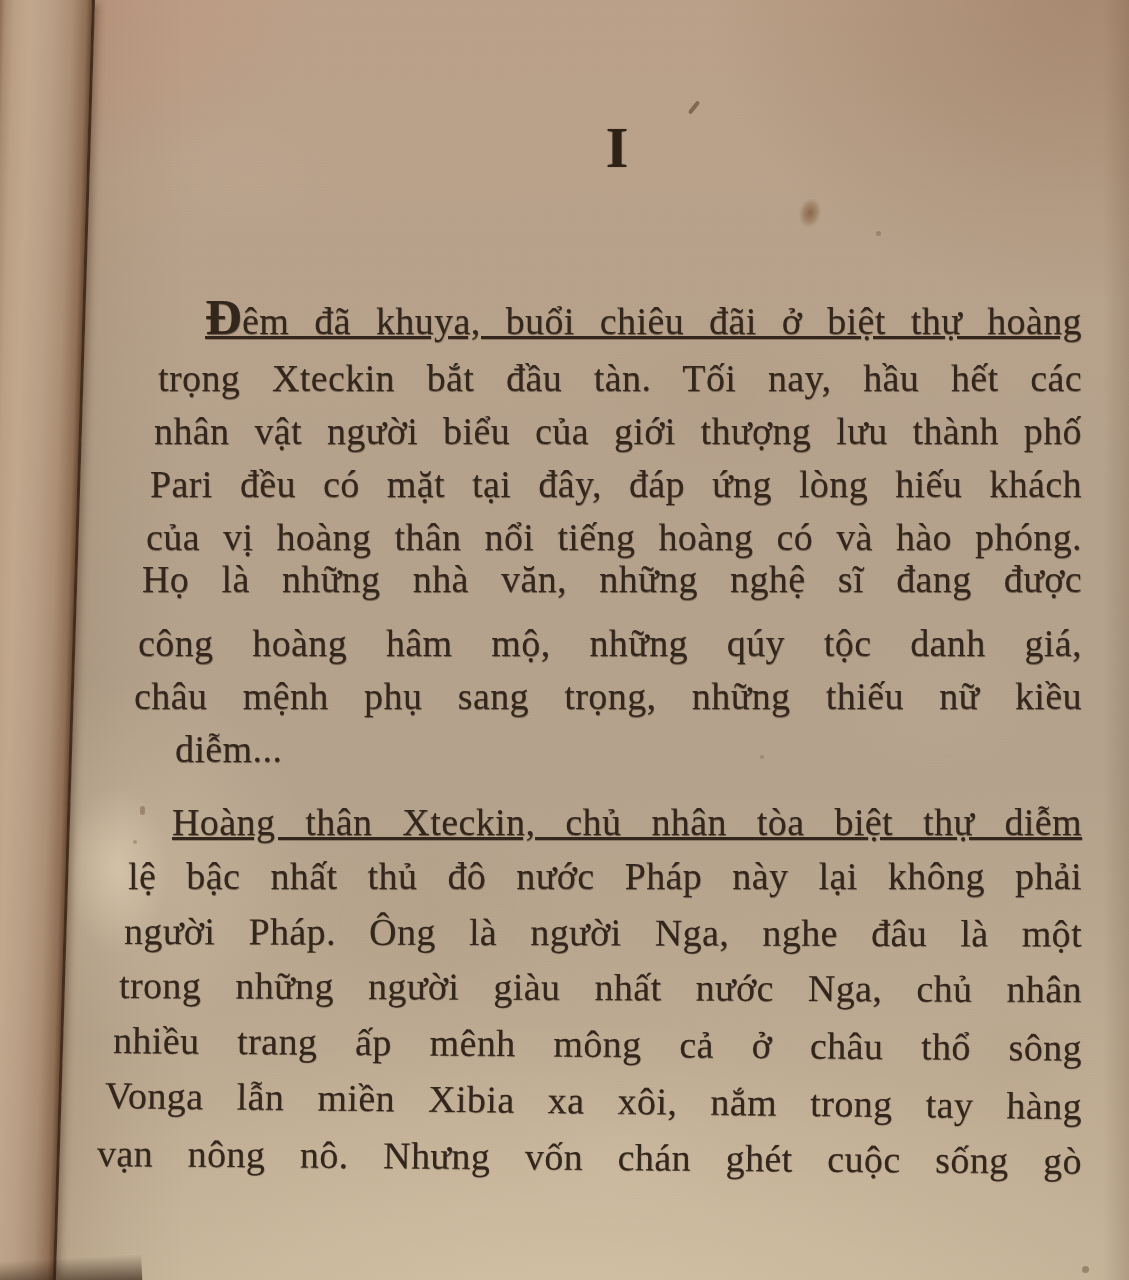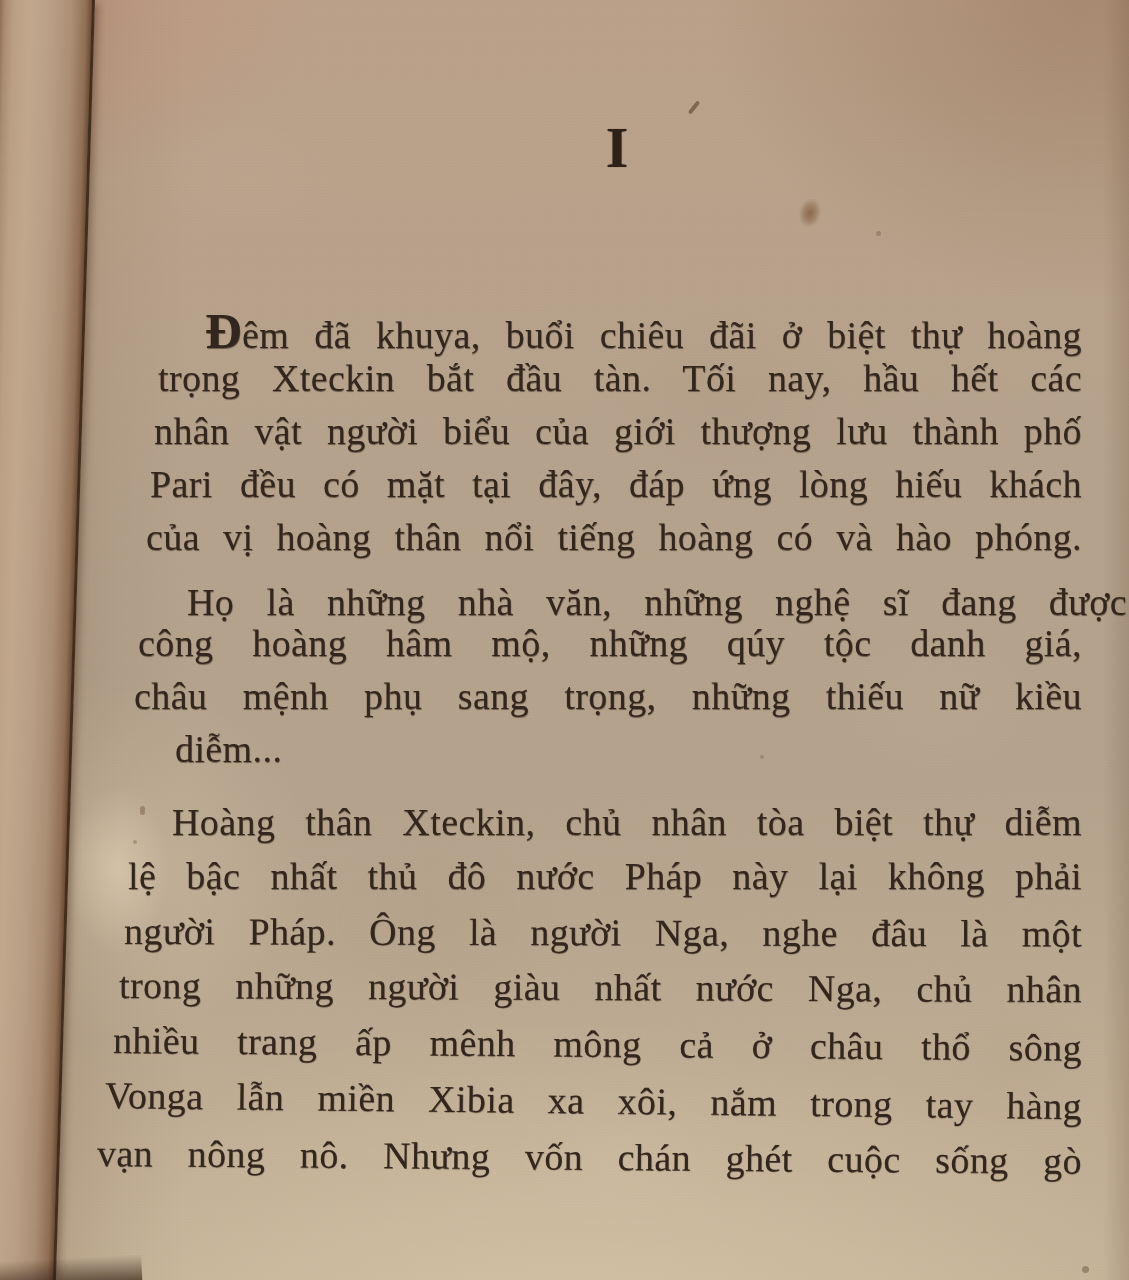--- a/index.html
+++ b/index.html
@@ -104,33 +104,33 @@
 
   <div class="stain"></div>
   <div class="speck s1"></div>
   <div class="speck s2"></div>
   <div class="speck s3"></div>
   <div class="speck s4"></div>
   <div class="speck s5"></div>
   <div class="speck s6"></div>
 
   <div>
-    <div class="line" style="left:205px;top:312px;width:877px;"><span class="dropcap">Đ</span><span>êm đã khuya, buổi chiêu đãi ở biệt thự hoàng</span></div>
+    <div class="line" style="left:205px;top:298px;width:877px;text-decoration:underline;"><span class="dropcap">Đ</span><span>êm đã khuya, buổi chiêu đãi ở biệt thự hoàng</span></div>
     <div class="line" style="left:158px;top:355px;width:924px;">trọng Xteckin bắt đầu tàn. Tối nay, hầu hết các</div>
     <div class="line" style="left:154px;top:408px;width:928px;">nhân vật người biểu của giới thượng lưu thành phố</div>
     <div class="line" style="left:150px;top:461px;width:932px;">Pari đều có mặt tại đây, đáp ứng lòng hiếu khách</div>
     <div class="line" style="left:146px;top:514px;width:936px;">của vị hoàng thân nổi tiếng hoàng có và hào phóng.</div>
-    <div class="line" style="left:142px;top:579px;width:940px;margin-left:45px;">Họ là những nhà văn, những nghệ sĩ đang được</div>
+    <div class="line" style="left:142px;top:556px;width:940px;">Họ là những nhà văn, những nghệ sĩ đang được</div>
     <div class="line" style="left:138px;top:620px;width:944px;">công hoàng hâm mộ, những qúy tộc danh giá,</div>
     <div class="line" style="left:134px;top:673px;width:948px;">châu mệnh phụ sang trọng, những thiếu nữ kiều</div>
     <div class="line rag" style="left:130px;top:726px;width:952px;">diễm...</div>
   </div>
 
   <div>
-    <div class="line" style="left:172px;top:799px;width:910px;">Hoàng thân Xteckin, chủ nhân tòa biệt thự diễm</div>
+    <div class="line" style="left:172px;top:799px;width:910px;text-decoration:underline;">Hoàng thân Xteckin, chủ nhân tòa biệt thự diễm</div>
     <div class="line" style="left:128px;top:853px;width:954px;">lệ bậc nhất thủ đô nước Pháp này lại không phải</div>
     <div class="line" style="left:124px;top:908px;width:958px;transform:rotate(0.15deg);transform-origin:left center;">người Pháp. Ông là người Nga, nghe đâu là một</div>
     <div class="line" style="left:119px;top:962px;width:963px;transform:rotate(0.25deg);transform-origin:left center;">trong những người giàu nhất nước Nga, chủ nhân</div>
     <div class="line" style="left:113px;top:1017px;width:969px;transform:rotate(0.45deg);transform-origin:left center;">nhiều trang ấp mênh mông cả ở châu thổ sông</div>
     <div class="line" style="left:105px;top:1072px;width:977px;transform:rotate(0.65deg);transform-origin:left center;">Vonga lẫn miền Xibia xa xôi, nắm trong tay hàng</div>
     <div class="line" style="left:97px;top:1130px;width:985px;transform:rotate(0.45deg);transform-origin:left center;">vạn nông nô. Nhưng vốn chán ghét cuộc sống gò</div>
   </div>
 </div>
 
 </body></html>

